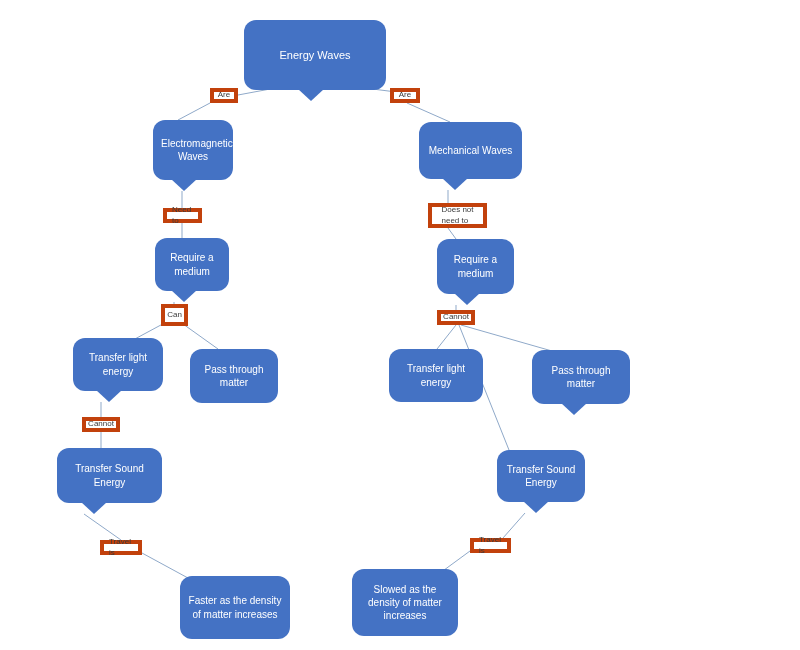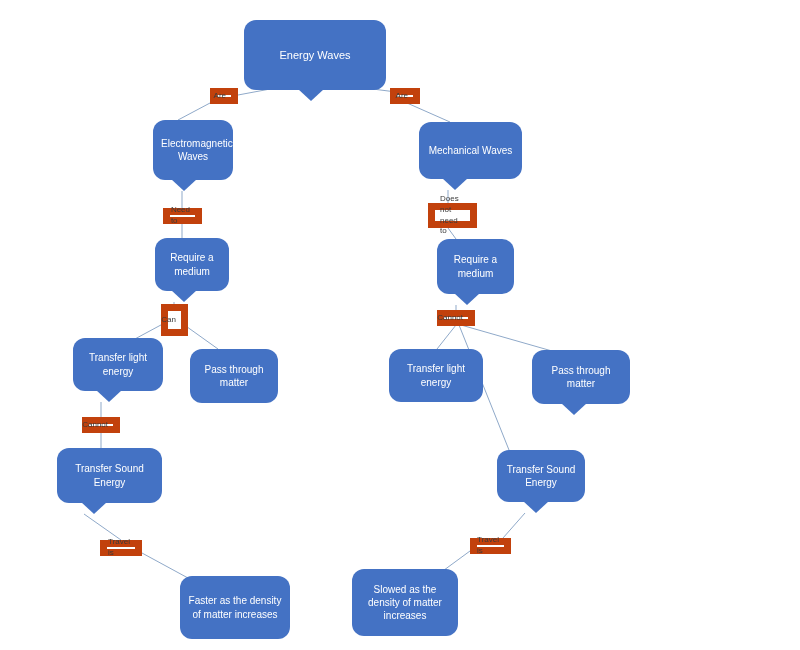--- a/index.html
+++ b/index.html
@@ -54,27 +54,27 @@
     width: 0;
     height: 0;
     border-left: 13px solid transparent;
     border-right: 13px solid transparent;
     border-top: 12px solid #4472C4;
   }
   .conn-label {
     position: absolute;
     box-sizing: border-box;
     background: #ffffff;
-    border: 7px solid #c2410c;
+    border: 4px solid #c2410c;
     color: #3a3a3a;
     font-size: 8px;
     line-height: 1.35;
     display: flex;
     align-items: center;
-    justify-content: flex-end;
+    justify-content: center;
     padding: 1px 5px;
     white-space: pre-line;
     z-index: 4;
   }
 </style>
 </head>
 <body>
 
 <div id="canvas">
   <svg id="edge-layer" viewBox="0 0 800 650">
@@ -124,21 +124,21 @@
       <div class="node" style="left: 180px; top: 576px; width: 110px; height: 63px; font-size: 10px; --tail-x: 25%;"><span class="node-label">Faster as the density
 of matter increases</span></div>
       <div class="node" style="left: 352px; top: 569px; width: 106px; height: 67px; font-size: 10px; --tail-x: 25%;"><span class="node-label">Slowed as the
 density of matter
 increases</span></div>
     </div>
   <div id="label-layer">
       <div class="conn-label" style="left: 210px; top: 88px; width: 28px; height: 15px;"><span>Are</span></div>
       <div class="conn-label" style="left: 390px; top: 88px; width: 30px; height: 15px;"><span>Are</span></div>
       <div class="conn-label" style="left: 163px; top: 208px; width: 39px; height: 15px;"><span>Need to</span></div>
-      <div class="conn-label" style="left: 428px; top: 203px; width: 49px; height: 25px;"><span>Does not
+      <div class="conn-label" style="left: 428px; top: 203px; width: 59px; height: 25px;"><span>Does not
 need to</span></div>
-      <div class="conn-label" style="left: 161px; top: 304px; width: 27px; height: 32px;"><span>Can</span></div>
+      <div class="conn-label" style="left: 161px; top: 304px; width: 27px; height: 22px;"><span>Can</span></div>
       <div class="conn-label" style="left: 437px; top: 310px; width: 38px; height: 15px;"><span>Cannot</span></div>
       <div class="conn-label" style="left: 82px; top: 417px; width: 38px; height: 15px;"><span>Cannot</span></div>
       <div class="conn-label" style="left: 100px; top: 540px; width: 42px; height: 15px;"><span>Travel is</span></div>
       <div class="conn-label" style="left: 470px; top: 538px; width: 41px; height: 15px;"><span>Travel is</span></div>
     </div>
 </div>
 
 </body></html>

